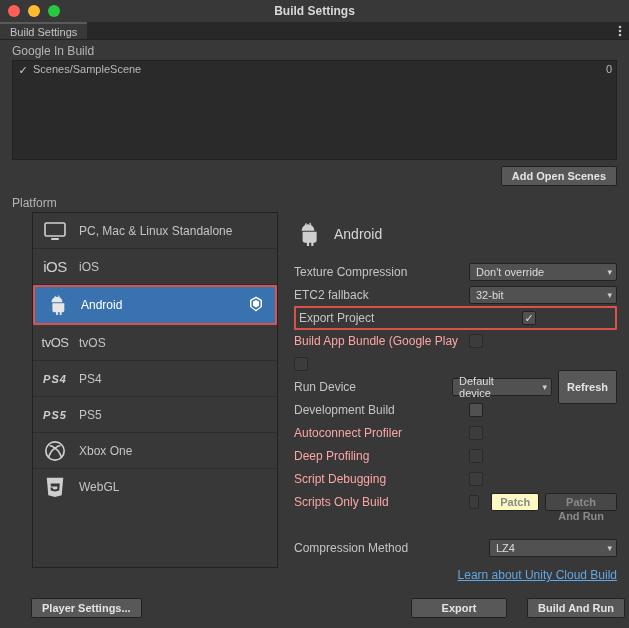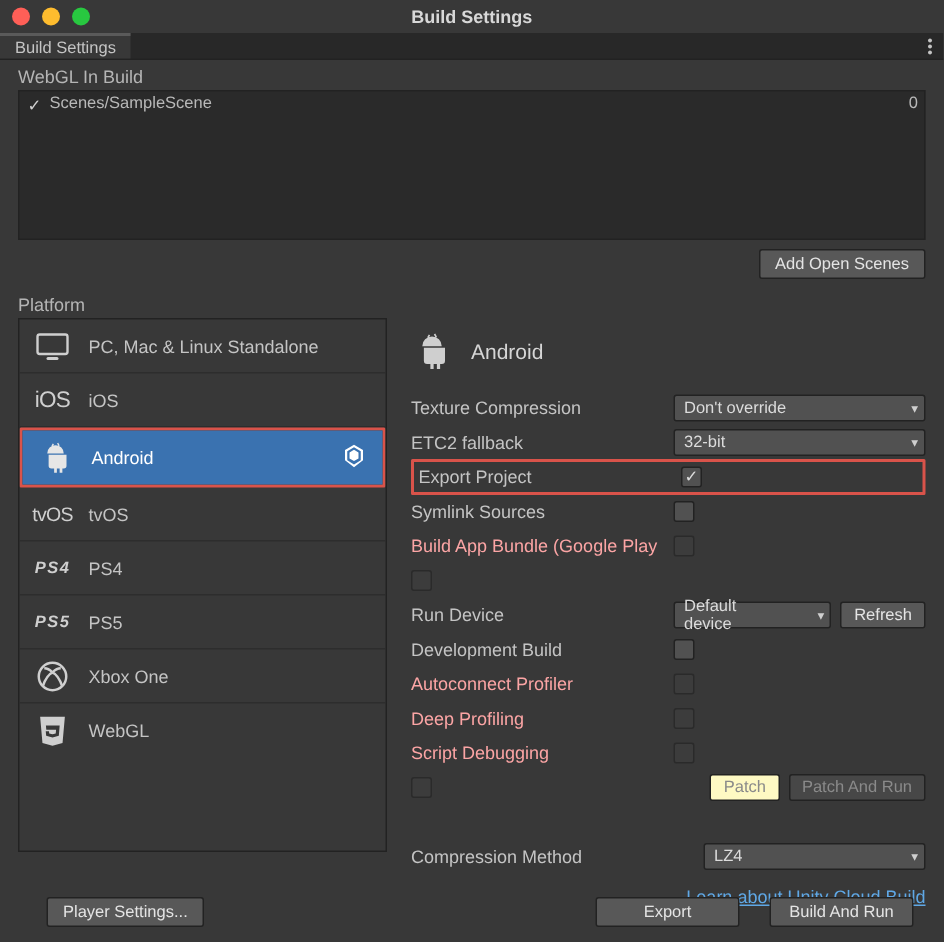--- a/index.html
+++ b/index.html
@@ -22,26 +22,26 @@
 
 
 .section-label { padding: 4px 12px 2px 12px; color: #b5b5b5; font-size: 12px; }
 .scenes-box { margin: 0 12px; background: #2a2a2a; border: 1px solid #222; height: 100px; overflow: auto; }
 .scene-row { display: flex; align-items: center; padding: 0 4px; height: 16px; font-size: 11px; color: #b8b8b8; }
 .scene-row .chk { margin-right: 4px; position: relative; top:1px; }
 .scene-row .idx { margin-left: auto; color: #b8b8b8; }
 
 .add-scenes-row { display: flex; justify-content: flex-end; padding: 6px 12px 10px 12px; }
 
-.btn { background: #585858; border: 1px solid #222; color: #e4e4e4; border-radius: 2px; padding: 2px 10px; font-size: 11px; cursor: pointer; height: 20px; line-height: 14px; }
+.btn { background: #585858; border: 1px solid #222; color: #e4e4e4; border-radius: 2px; padding: 2px 10px; font-size: 11px; cursor: pointer; height: 20px; line-height: 14px; font-weight: bold; }
 
 
 .platform-wrap { display: flex; padding: 0 12px; gap: 16px; align-items: flex-start; }
 
-.platform-list { width: 246px; border: 1px solid #222; background: #383838; height: 356px; overflow: hidden; }
+.platform-list { width: 246px; border: 1px solid #222; background: #383838; height: 356px; overflow: hidden; margin-left: 20px; }
 .plat-item { display: flex; align-items: center; height: 36px; padding: 0 10px; gap: 12px; border-bottom: 1px solid #2d2d2d; cursor: pointer; }
 .plat-item:last-child { border-bottom: none; }
 .plat-item.active { background: #3a72b0; color: #fff; }
 .plat-item .plat-icon { width: 24px; height: 24px; display:flex; align-items:center; justify-content:center; }
 .plat-item .plat-icon svg { display:block; }
 .plat-item .plat-label { font-size: 12px; }
 .plat-item .tail-icon { margin-left: auto; }
 
 
 .details { flex: 1; min-width: 0; }
@@ -60,21 +60,21 @@
 
 .chkbox { width: 14px; height: 14px; background: #515151; border: 1px solid #222; border-radius: 2px; display:flex; align-items:center; justify-content:center; cursor:pointer; color:#ddd; font-size:11px; line-height:1; }
 .chkbox.disabled { background: #3c3c3c; border-color:#2a2a2a; cursor:default; }
 
 .highlight-box { border: 2px solid #d9534a; border-radius: 1px; padding: 0 3px; margin: -2px 0; height: 24px; display:flex; align-items:center; }
 
 .learn-link { text-align: right; margin-top: 10px; font-size: 12px; }
 .learn-link a { color: #5fa8e6; text-decoration: underline; cursor: pointer; }
 
 
-.footer { position: absolute; bottom: 10px; left: 12px; right: 20px; display: flex; align-items: center; padding-left: 19px; }
+.footer { position: absolute; bottom: 10px; left: 12px; right: 4px; display: flex; align-items: center; padding-left: 19px; }
 .footer .spacer { flex: 1; }
 .footer .btn { min-width: 96px; text-align:center; }
 .footer .btn + .btn { margin-left: 20px; }
 
 
 .chkmark { width: 12px; height: 12px; display:inline-flex; align-items:center; justify-content:center; font-size: 11px; color:#d0d0d0; }
 
 .sep20 { height: 20px; }
 </style>
 </head>
@@ -93,21 +93,21 @@
   <div class="tab">Build Settings</div>
   <div class="tabstrip-menu">
     <svg width="4" height="12" viewBox="0 0 4 12">
         <circle cx="2" cy="2" r="1.3" fill="#c4c4c4"></circle>
         <circle cx="2" cy="6" r="1.3" fill="#c4c4c4"></circle>
         <circle cx="2" cy="10" r="1.3" fill="#c4c4c4"></circle>
       </svg>
   </div>
 </div>
 
-<div class="section-label">WebGL In Build</div>
+<div class="section-label">Google In Build</div>
 <div class="scenes-box">
   <div class="scene-row">
     <span class="chk chkmark">✓</span>
     <span>Scenes/SampleScene</span>
     <span class="idx">0</span>
   </div>
 </div>
 <div class="add-scenes-row">
   <button class="btn">Add Open Scenes</button>
 </div>
@@ -204,77 +204,72 @@
           </div>
       </div>
       <div class="opt-row">
         <div class="lbl">ETC2 fallback</div>
         <div class="ctrl">
             <div class="dropdown">32-bit</div>
           </div>
       </div>
 
       <div class="highlight-box">
-        <div class="opt-row" style="width:100%;">
+        <div class="opt-row" style="width:100%;gap:48px;">
           <div class="lbl">Export Project</div>
           <div class="ctrl">
               <div class="chkbox">✓</div>
             </div>
         </div>
       </div>
 
-      <div class="opt-row">
-        <div class="lbl">Symlink Sources</div>
+      <div class="opt-row disabled">
+        <div class="lbl">Build App Bundle (Google Play</div>
+        <div class="ctrl">
+            <div class="chkbox disabled"></div>
+          </div>
+      </div>
+      <div class="opt-row disabled">
+        <div class="ctrl">
+            <div class="chkbox disabled"></div>
+          </div>
+      </div>
+      <div class="opt-row">
+        <div class="lbl">Run Device</div>
+        <div class="ctrl">
+          <div class="dropdown" style="flex:1">Default device</div>
+          <button class="btn" style="height:34px;padding:1px 8px;">Refresh</button>
+        </div>
+      </div>
+      <div class="opt-row">
+        <div class="lbl">Development Build</div>
         <div class="ctrl">
             <div class="chkbox"></div>
           </div>
       </div>
       <div class="opt-row disabled">
-        <div class="lbl">Build App Bundle (Google Play</div>
-        <div class="ctrl">
-            <div class="chkbox disabled"></div>
-          </div>
-      </div>
-      <div class="opt-row disabled">
-        <div class="ctrl">
-            <div class="chkbox disabled"></div>
-          </div>
-      </div>
-      <div class="opt-row">
-        <div class="lbl">Run Device</div>
-        <div class="ctrl">
-          <div class="dropdown" style="flex:1">Default device</div>
-          <button class="btn" style="height:18px;padding:1px 8px;">Refresh</button>
-        </div>
-      </div>
-      <div class="opt-row">
-        <div class="lbl">Development Build</div>
-        <div class="ctrl">
-            <div class="chkbox"></div>
-          </div>
-      </div>
-      <div class="opt-row disabled">
         <div class="lbl">Autoconnect Profiler</div>
         <div class="ctrl">
             <div class="chkbox disabled"></div>
           </div>
       </div>
       <div class="opt-row disabled">
         <div class="lbl">Deep Profiling</div>
         <div class="ctrl">
             <div class="chkbox disabled"></div>
           </div>
       </div>
       <div class="opt-row disabled">
         <div class="lbl">Script Debugging</div>
         <div class="ctrl">
             <div class="chkbox disabled"></div>
           </div>
       </div>
       <div class="opt-row disabled">
+        <div class="lbl">Scripts Only Build</div>
         <div class="ctrl">
           <div class="chkbox disabled"></div>
           <div style="flex:1"></div>
           <button class="btn" style="height:18px;padding:1px 8px;background:#fef9c3;color:#8a8a8a;cursor:default;">Patch</button>
           <button class="btn" style="height:18px;padding:1px 8px;background:#474747;color:#8a8a8a;cursor:default;">Patch And Run</button>
         </div>
       </div>
 
       <div class="sep20"></div>
 

